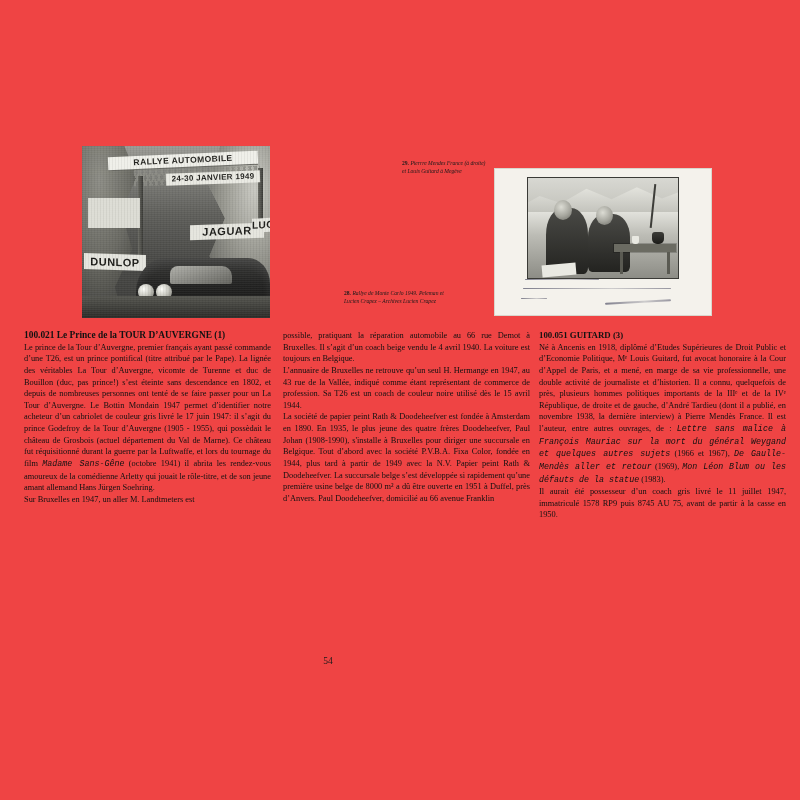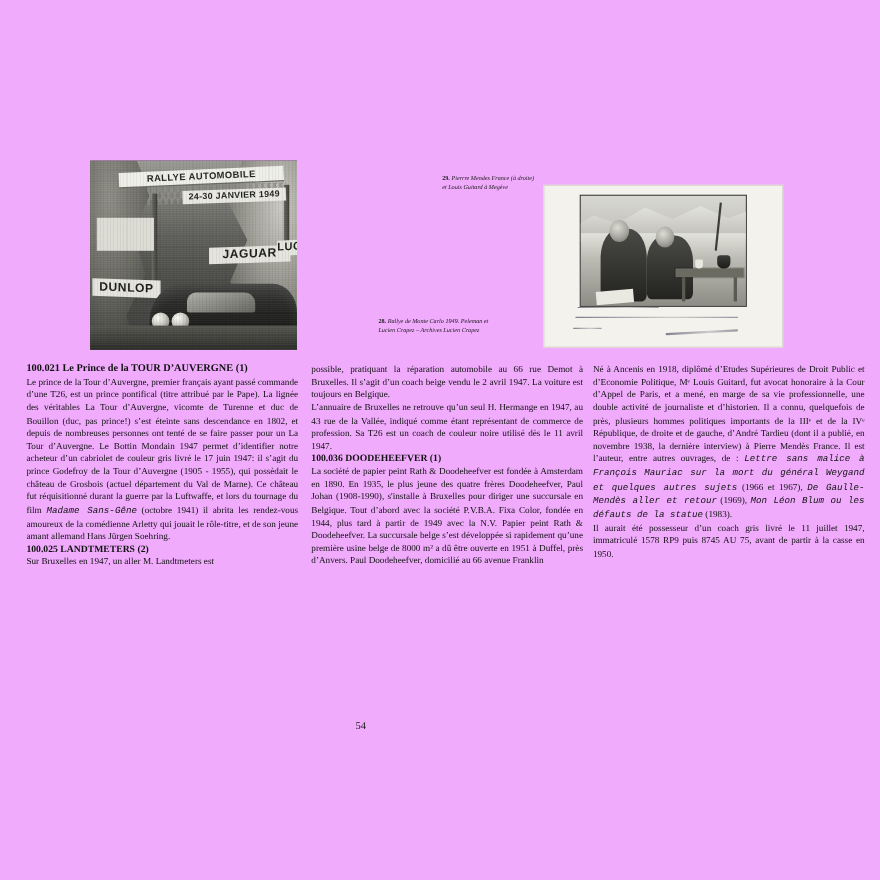--- a/index.html
+++ b/index.html
@@ -13,21 +13,21 @@
     font-family: "Liberation Serif", "DejaVu Serif", serif;
     color: #1a1a1a;
     overflow: hidden;
   }
 
   .page {
     position: absolute;
     left: 0; top: 0;
     width: 800px;
     height: 800px;
-    background: #f0abfc;
+    background: #ef4444;
   }
 
   
   .figures {
     position: absolute;
     left: 0; top: 0;
     width: 800px;
     height: 330px;
   }
 
@@ -360,32 +360,31 @@
         <div class="hw-line d"></div>
       </div>
     </div>
   </div>
 
   <div class="columns">
 
     <div class="col c1">
       <h3 class="big">100.021 Le Prince de la TOUR D’AUVERGNE (1)</h3>
       <p><span>Le prince de la Tour d’Auvergne, premier français ayant passé commande d’une T26, est un prince pontifical (titre attribué par le Pape). La lignée des véritables La Tour d’Auvergne, vicomte de Turenne et duc de Bouillon (duc, pas prince!) s’est éteinte sans descendance en 1802, et depuis de nombreuses personnes ont tenté de se faire passer pour un La Tour d’Auvergne. Le Bottin Mondain 1947 permet d’identifier notre acheteur d’un cabriolet de couleur gris livré le 17 juin 1947: il s’agit du prince Godefroy de la Tour d’Auvergne (1905 - 1955), qui possèdait le château de Grosbois (actuel département du Val de Marne). Ce château fut réquisitionné durant la guerre par la Luftwaffe, et lors du tournage du film </span><em>Madame Sans-Gêne</em><span> (octobre 1941) il abrita les rendez-vous amoureux de la comédienne Arletty qui jouait le rôle-titre, et de son jeune amant allemand Hans Jürgen Soehring.</span></p>
-      <h3>100.025 LANDTMETERS (2)</h3>
       <p>Sur Bruxelles en 1947, un aller M. Landtmeters est</p>
     </div>
 
     <div class="col c2">
-      <p>possible, pratiquant la réparation automobile au 66 rue Demot à Bruxelles. Il s’agit d’un coach beige vendu le 2 avril 1947. La voiture est toujours en Belgique.</p>
-      <p>L’annuaire de Bruxelles ne retrouve qu’un seul H. Hermange en 1947, au 43 rue de la Vallée, indiqué comme étant représentant de commerce de profession. Sa T26 est un coach de couleur noire utilisé dès le 11 avril 1947.</p>
-      <h3>100.036 DOODEHEEFVER (1)</h3>
+      <p>possible, pratiquant la réparation automobile au 66 rue Demot à Bruxelles. Il s’agit d’un coach beige vendu le 4 avril 1940. La voiture est toujours en Belgique.</p>
+      <p>L’annuaire de Bruxelles ne retrouve qu’un seul H. Hermange en 1947, au 43 rue de la Vallée, indiqué comme étant représentant de commerce de profession. Sa T26 est un coach de couleur noire utilisé dès le 15 avril 1944.</p>
       <p>La société de papier peint Rath &amp; Doodeheefver est fondée à Amsterdam en 1890. En 1935, le plus jeune des quatre frères Doodeheefver, Paul Johan (1908-1990), s'installe à Bruxelles pour diriger une succursale en Belgique. Tout d’abord avec la société P.V.B.A. Fixa Color, fondée en 1944, plus tard à partir de 1949 avec la N.V. Papier peint Rath &amp; Doodeheefver. La succursale belge s’est développée si rapidement qu’une première usine belge de 8000 m² a dû être ouverte en 1951 à Duffel, près d’Anvers. Paul Doodeheefver, domicilié au 66 avenue Franklin</p>
     </div>
 
     <div class="col c3">
+      <h3>100.051 GUITARD (3)</h3>
       <p><span>Né à Ancenis en 1918, diplômé d’Etudes Supérieures de Droit Public et d’Economie Politique, Mᵉ Louis Guitard, fut avocat honoraire à la Cour d’Appel de Paris, et a mené, en marge de sa vie professionnelle, une double activité de journaliste et d’historien. Il a connu, quelquefois de près, plusieurs hommes politiques importants de la IIIᵉ et de la IVᵉ République, de droite et de gauche, d’André Tardieu (dont il a publié, en novembre 1938, la dernière interview) à Pierre Mendès France. Il est l’auteur, entre autres ouvrages, de : </span><em>Lettre sans malice à François Mauriac sur la mort du général Weygand et quelques autres sujets</em><span> (1966 et 1967), </span><em>De Gaulle-Mendès aller et retour</em><span> (1969), </span><em>Mon Léon Blum ou les défauts de la statue</em><span> (1983).</span></p>
       <p>Il aurait été possesseur d’un coach gris livré le 11 juillet 1947, immatriculé 1578 RP9 puis 8745 AU 75, avant de partir à la casse en 1950.</p>
     </div>
   </div>
 
   <div class="pageno">54</div>
 
 </div>
 
 </body></html>

